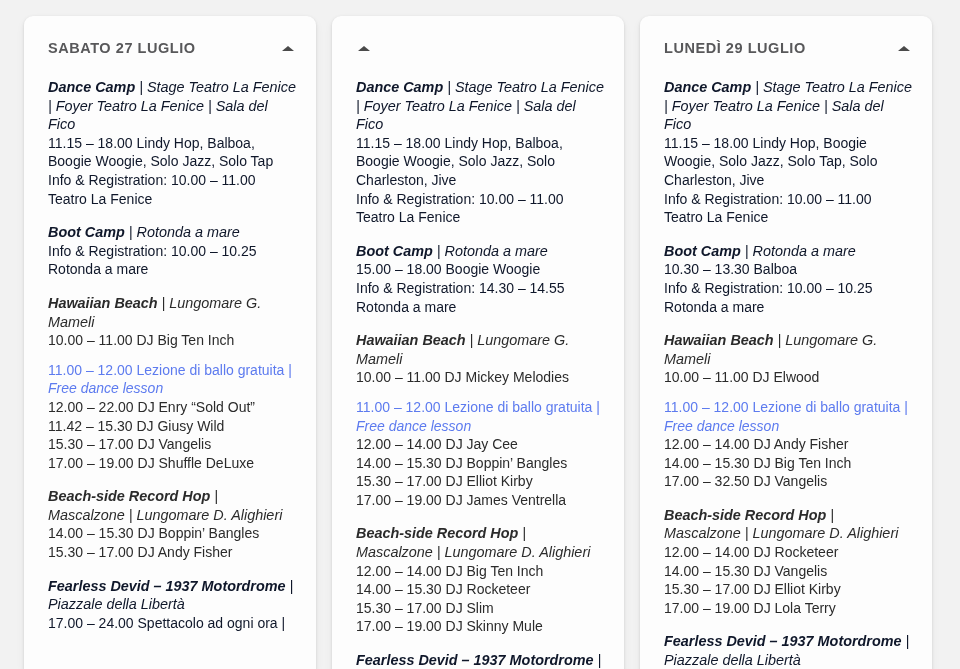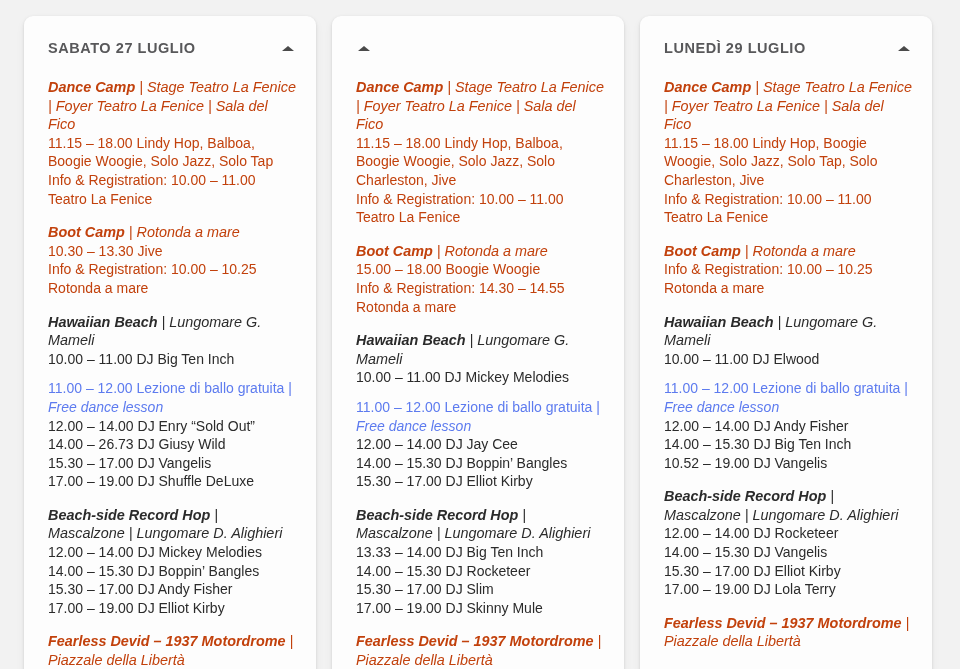--- a/index.html
+++ b/index.html
@@ -94,59 +94,56 @@
     font-style: italic;
   }
 
   .ev-venue {
     font-style: italic;
   }
 
   .note-italic { font-style: italic; }
 
   
-  .c-red,  .c-red .ev-name,  .c-red .ev-venue  { color: #c2410c; }
+  .c-red,  .c-red .ev-name,  .c-red .ev-venue  { color: #0f172a; }
   .c-dark, .c-dark .ev-name, .c-dark .ev-venue { color: #2b2b2b; }
   .c-blue, .c-blue .ev-name, .c-blue .ev-venue { color: #5d7bef; margin-top: 11px; }
 </style>
 </head>
 <body>
 
 <div class="schedule-board" id="board">
     <div class="day-card">
       <div class="card-header">
         <div class="card-title">SABATO 27 LUGLIO</div>
         <div class="collapse-toggle"></div>
       </div>
       <div class="card-body">
         <div class="event-block">
           <div class="event-heading c-red"><span class="ev-name">Dance Camp</span><span class="ev-venue"> | Stage Teatro La Fenice | Foyer Teatro La Fenice | Sala del Fico</span></div>
           <div class="event-line c-red">11.15 – 18.00 Lindy Hop, Balboa, Boogie Woogie, Solo Jazz, Solo Tap</div>
           <div class="event-line c-red">Info &amp; Registration: 10.00 – 11.00 Teatro La Fenice</div>
         </div>
         <div class="event-block">
           <div class="event-heading c-red"><span class="ev-name">Boot Camp</span><span class="ev-venue"> | Rotonda a mare</span></div>
-          <div class="event-line c-red">10.30 – 13.30 Jive</div>
           <div class="event-line c-red">Info &amp; Registration: 10.00 – 10.25 Rotonda a mare</div>
         </div>
         <div class="event-block">
           <div class="event-heading c-dark"><span class="ev-name">Hawaiian Beach</span><span class="ev-venue"> | Lungomare G. Mameli</span></div>
           <div class="event-line c-dark">10.00 – 11.00 DJ Big Ten Inch</div>
           <div class="event-line c-blue"><span>11.00 – 12.00 Lezione di ballo gratuita | </span><span class="note-italic">Free dance lesson</span></div>
-          <div class="event-line c-dark">12.00 – 14.00 DJ Enry “Sold Out”</div>
-          <div class="event-line c-dark">14.00 – 26.73 DJ Giusy Wild</div>
+          <div class="event-line c-dark">12.00 – 22.00 DJ Enry “Sold Out”</div>
+          <div class="event-line c-dark">11.42 – 15.30 DJ Giusy Wild</div>
           <div class="event-line c-dark">15.30 – 17.00 DJ Vangelis</div>
           <div class="event-line c-dark">17.00 – 19.00 DJ Shuffle DeLuxe</div>
         </div>
         <div class="event-block">
           <div class="event-heading c-dark"><span class="ev-name">Beach-side Record Hop</span><span class="ev-venue"> | Mascalzone | Lungomare D. Alighieri</span></div>
-          <div class="event-line c-dark">12.00 – 14.00 DJ Mickey Melodies</div>
           <div class="event-line c-dark">14.00 – 15.30 DJ Boppin’ Bangles</div>
           <div class="event-line c-dark">15.30 – 17.00 DJ Andy Fisher</div>
-          <div class="event-line c-dark">17.00 – 19.00 DJ Elliot Kirby</div>
         </div>
         <div class="event-block">
           <div class="event-heading c-red"><span class="ev-name">Fearless Devid – 1937 Motordrome</span><span class="ev-venue"> | Piazzale della Libertà</span></div>
           <div class="event-line c-red"><span>17.00 – 24.00 Spettacolo ad ogni ora | </span></div>
         </div>
       </div>
     </div>
     <div class="day-card">
       <div class="card-header">
         <div class="collapse-toggle"></div>
@@ -162,24 +159,25 @@
           <div class="event-line c-red">15.00 – 18.00 Boogie Woogie</div>
           <div class="event-line c-red">Info &amp; Registration: 14.30 – 14.55 Rotonda a mare</div>
         </div>
         <div class="event-block">
           <div class="event-heading c-dark"><span class="ev-name">Hawaiian Beach</span><span class="ev-venue"> | Lungomare G. Mameli</span></div>
           <div class="event-line c-dark">10.00 – 11.00 DJ Mickey Melodies</div>
           <div class="event-line c-blue"><span>11.00 – 12.00 Lezione di ballo gratuita | </span><span class="note-italic">Free dance lesson</span></div>
           <div class="event-line c-dark">12.00 – 14.00 DJ Jay Cee</div>
           <div class="event-line c-dark">14.00 – 15.30 DJ Boppin’ Bangles</div>
           <div class="event-line c-dark">15.30 – 17.00 DJ Elliot Kirby</div>
+          <div class="event-line c-dark">17.00 – 19.00 DJ James Ventrella</div>
         </div>
         <div class="event-block">
           <div class="event-heading c-dark"><span class="ev-name">Beach-side Record Hop</span><span class="ev-venue"> | Mascalzone | Lungomare D. Alighieri</span></div>
-          <div class="event-line c-dark">13.33 – 14.00 DJ Big Ten Inch</div>
+          <div class="event-line c-dark">12.00 – 14.00 DJ Big Ten Inch</div>
           <div class="event-line c-dark">14.00 – 15.30 DJ Rocketeer</div>
           <div class="event-line c-dark">15.30 – 17.00 DJ Slim</div>
           <div class="event-line c-dark">17.00 – 19.00 DJ Skinny Mule</div>
         </div>
         <div class="event-block">
           <div class="event-heading c-red"><span class="ev-name">Fearless Devid – 1937 Motordrome</span><span class="ev-venue"> | Piazzale della Libertà</span></div>
         </div>
       </div>
     </div>
     <div class="day-card">
@@ -188,29 +186,30 @@
         <div class="collapse-toggle"></div>
       </div>
       <div class="card-body">
         <div class="event-block">
           <div class="event-heading c-red"><span class="ev-name">Dance Camp</span><span class="ev-venue"> | Stage Teatro La Fenice | Foyer Teatro La Fenice | Sala del Fico</span></div>
           <div class="event-line c-red">11.15 – 18.00 Lindy Hop, Boogie Woogie, Solo Jazz, Solo Tap, Solo Charleston, Jive</div>
           <div class="event-line c-red">Info &amp; Registration: 10.00 – 11.00 Teatro La Fenice</div>
         </div>
         <div class="event-block">
           <div class="event-heading c-red"><span class="ev-name">Boot Camp</span><span class="ev-venue"> | Rotonda a mare</span></div>
+          <div class="event-line c-red">10.30 – 13.30 Balboa</div>
           <div class="event-line c-red">Info &amp; Registration: 10.00 – 10.25 Rotonda a mare</div>
         </div>
         <div class="event-block">
           <div class="event-heading c-dark"><span class="ev-name">Hawaiian Beach</span><span class="ev-venue"> | Lungomare G. Mameli</span></div>
           <div class="event-line c-dark">10.00 – 11.00 DJ Elwood</div>
           <div class="event-line c-blue"><span>11.00 – 12.00 Lezione di ballo gratuita | </span><span class="note-italic">Free dance lesson</span></div>
           <div class="event-line c-dark">12.00 – 14.00 DJ Andy Fisher</div>
           <div class="event-line c-dark">14.00 – 15.30 DJ Big Ten Inch</div>
-          <div class="event-line c-dark">10.52 – 19.00 DJ Vangelis</div>
+          <div class="event-line c-dark">17.00 – 32.50 DJ Vangelis</div>
         </div>
         <div class="event-block">
           <div class="event-heading c-dark"><span class="ev-name">Beach-side Record Hop</span><span class="ev-venue"> | Mascalzone | Lungomare D. Alighieri</span></div>
           <div class="event-line c-dark">12.00 – 14.00 DJ Rocketeer</div>
           <div class="event-line c-dark">14.00 – 15.30 DJ Vangelis</div>
           <div class="event-line c-dark">15.30 – 17.00 DJ Elliot Kirby</div>
           <div class="event-line c-dark">17.00 – 19.00 DJ Lola Terry</div>
         </div>
         <div class="event-block">
           <div class="event-heading c-red"><span class="ev-name">Fearless Devid – 1937 Motordrome</span><span class="ev-venue"> | Piazzale della Libertà</span></div>

